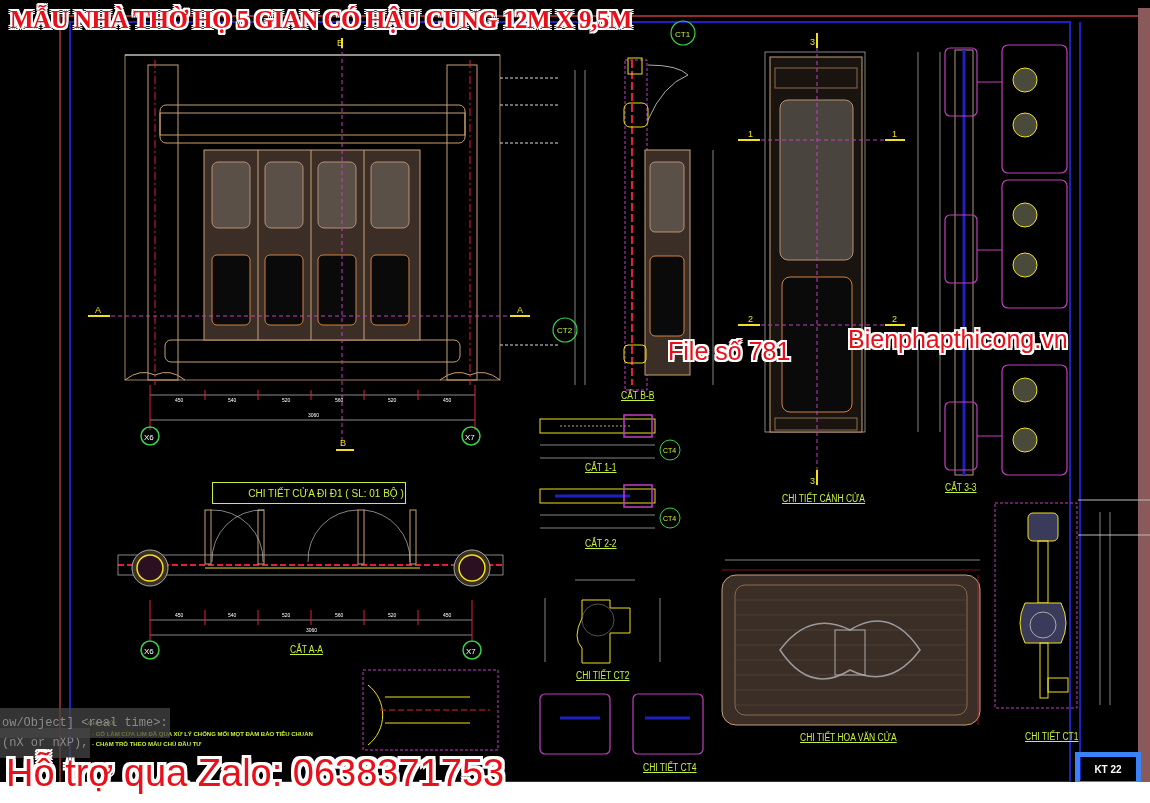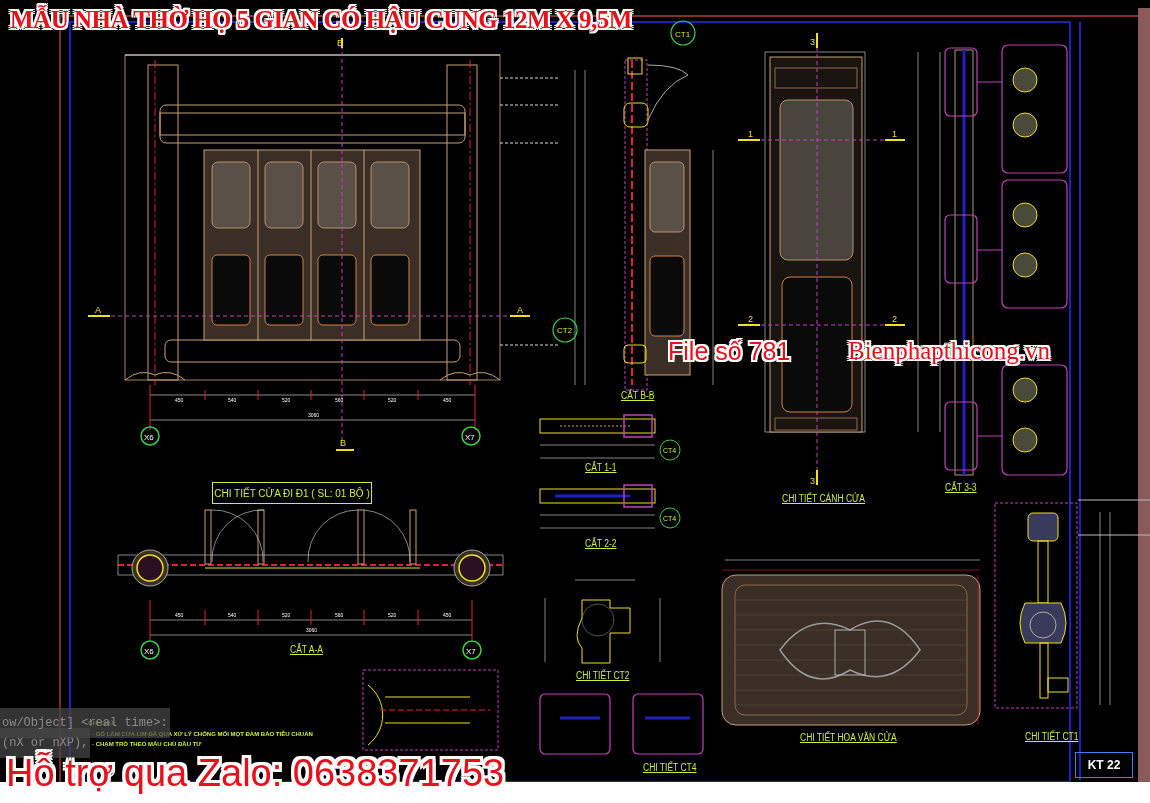--- a/index.html
+++ b/index.html
@@ -6,24 +6,24 @@
   body{width:1150px;height:803px;position:relative;overflow:hidden;font-family:"Liberation Sans",sans-serif;}
   #canvas{position:absolute;left:0;top:0;width:1150px;height:803px;}
   .abs{position:absolute;}
   .title{left:10px;top:6px;font-size:25px;font-weight:bold;color:#e8101a;letter-spacing:-0.5px;
     text-shadow:-2px -2px 0 #fff,2px -2px 0 #fff,-2px 2px 0 #fff,2px 2px 0 #fff,0 2px 0 #fff,0 -2px 0 #fff,2px 0 0 #fff,-2px 0 0 #fff;white-space:nowrap;font-family:Liberation Serif, serif;}
   .wm{font-size:25px;color:#e8101a;white-space:nowrap;
     text-shadow:-2px -2px 0 #fff,2px -2px 0 #fff,-2px 2px 0 #fff,2px 2px 0 #fff,0 2px 0 #fff,0 -2px 0 #fff,2px 0 0 #fff,-2px 0 0 #fff;}
   .zalo{left:6px;top:752px;font-size:38px;color:#e8101a;white-space:nowrap;
     text-shadow:-3px -3px 0 #fff,3px -3px 0 #fff,-3px 3px 0 #fff,3px 3px 0 #fff,0 3px 0 #fff,0 -3px 0 #fff,3px 0 0 #fff,-3px 0 0 #fff;}
   .lbl{font-size:10px;color:#c8f03c;white-space:nowrap;text-decoration:underline;font-family:"Liberation Sans Narrow","Liberation Sans",sans-serif;transform:scaleX(0.85);transform-origin:left;}
-  .boxlbl{left:212px;top:482px;width:158px;height:20px;border:1px solid #c8f03c;color:#c8f03c;font-size:10px;display:flex;align-items:center;justify-content:center;white-space:nowrap;}
+  .boxlbl{left:212px;top:482px;width:158px;height:20px;border:1px solid #c8f03c;color:#c8f03c;font-size:10px;display:flex;align-items:center;justify-content:center;white-space:nowrap;padding-left:34px;}
   .cmd{font-family:"Liberation Mono",monospace;font-size:12px;color:#8a8a8a;background:rgba(70,70,70,0.75);white-space:nowrap;padding:8px 2px;}
   .note{font-size:6px;color:#c8f03c;white-space:nowrap;font-weight:bold;}
-  .sheet{left:1075px;top:752px;width:56px;height:24px;border:1px solid #3b82f6;color:#fff;font-size:12px;font-weight:bold;display:flex;align-items:center;justify-content:center;}
+  .sheet{left:1075px;top:752px;width:56px;height:24px;border:5px solid #3b82f6;color:#fff;font-size:10px;font-weight:bold;display:flex;align-items:center;justify-content:center;}
   .dim{fill:#fff;font-size:5px;font-family:"Liberation Sans",sans-serif;}
   .whitebar{left:0;top:782px;width:1150px;height:21px;background:#fff;}
 </style>
 </head>
 <body>
 
 <div id="canvas">
 <svg width="1150" height="803" viewBox="0 0 1150 803" xmlns="http://www.w3.org/2000/svg">
 
   <rect x="60" y="16" width="1080" height="768" fill="none" stroke="#7a2a2a" stroke-width="2"></rect>
@@ -311,18 +311,18 @@
 <div class="abs lbl" style="left:1025px;top:731px;">CHI TIẾT CT1</div>
 
 <div class="abs note" style="left:88px;top:720px;">GHI CHÚ:</div>
 <div class="abs note" style="left:92px;top:731px;">- GỖ LÀM CỬA LIM ĐÃ QUA XỬ LÝ CHỐNG MỐI MỌT ĐẢM BẢO TIÊU CHUẨN</div>
 <div class="abs note" style="left:92px;top:741px;">- CHẠM TRỔ THEO MẪU CHỦ ĐẦU TƯ</div>
 
 <div class="abs cmd" style="left:0;top:728px;">(nX or nXP),</div>
 <div class="abs cmd" style="left:0;top:708px;">ow/Object] &lt;real time&gt;:</div>
 
 <div class="abs wm" style="left:668px;top:337px;">File số 781</div>
-<div class="abs wm" style="left:848px;top:337px;font-family:Liberation Serif, serif;">Bienphapthicong.vn</div>
+<div class="abs wm" style="left:848px;top:325px;">Bienphapthicong.vn</div>
 
 <div class="abs sheet">KT 22</div>
 
 <div class="abs whitebar"></div>
 <div class="abs zalo">Hỗ trợ qua Zalo: 0638371753</div>
 
 </body></html>

